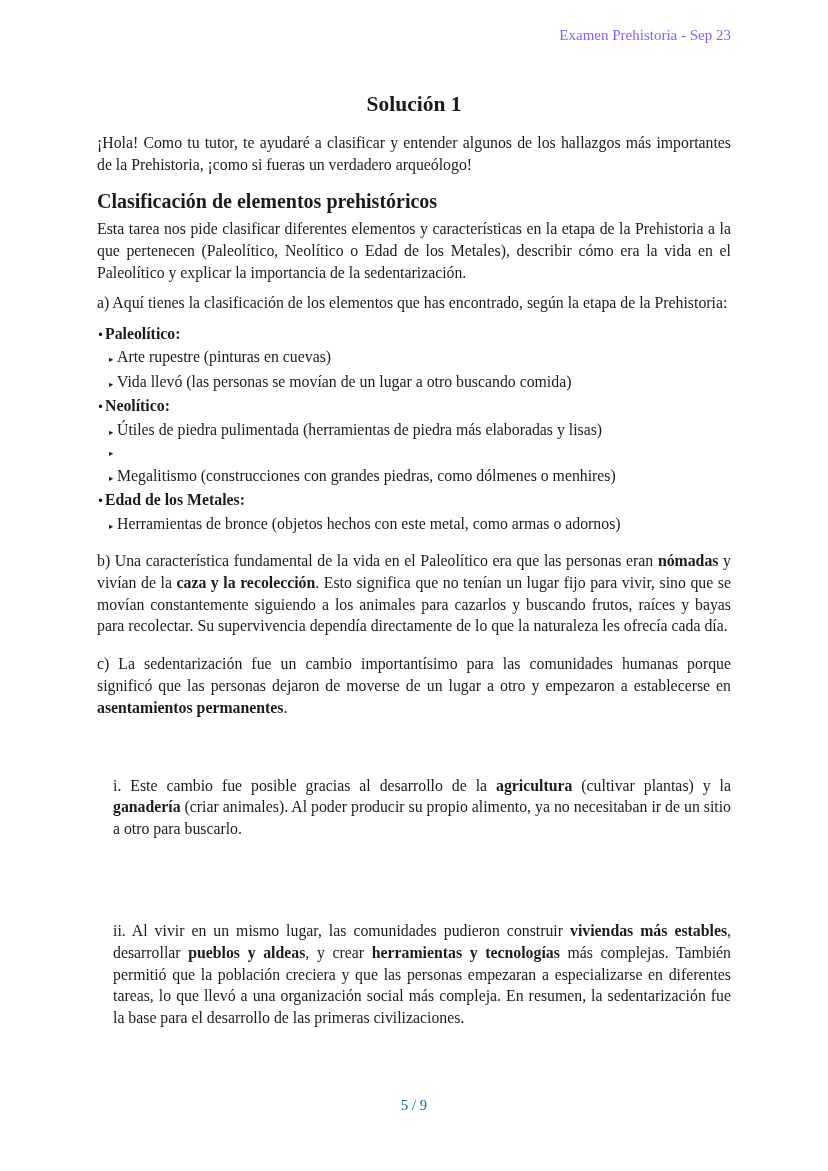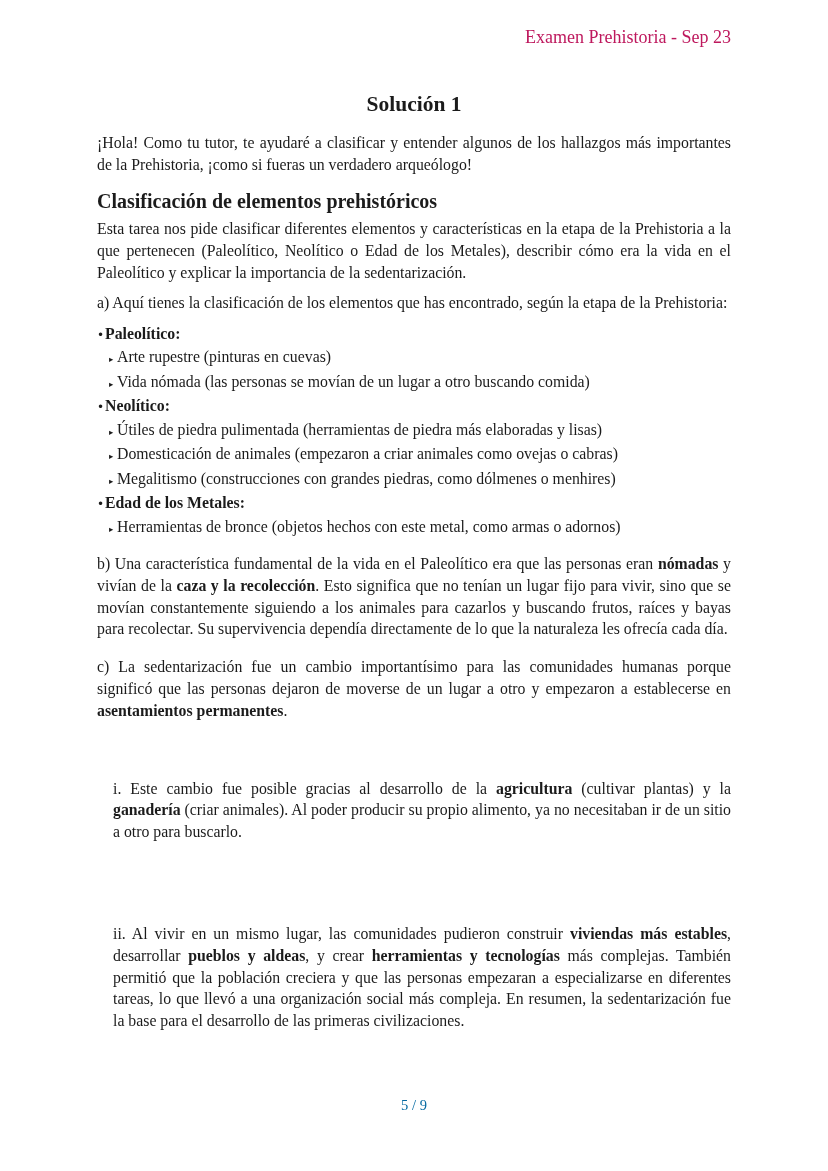--- a/index.html
+++ b/index.html
@@ -9,22 +9,22 @@
     height: 1171px;
     background: #ffffff;
     font-family: "Liberation Serif", "DejaVu Serif", serif;
     color: #1b1b1b;
     overflow: hidden;
   }
   .running-header {
     position: absolute;
     top: 27px;
     right: 97px;
-    font-size: 18px;
-    color: #be185d;
+    font-size: 15px;
+    color: #8b5cf6;
   }
   .content {
     position: absolute;
     top: 0;
     left: 97px;
     width: 634px;
   }
   .doc-title {
     margin: 90px 0 0 0;
     font-size: 21.5px;
@@ -108,33 +108,32 @@
         <div class="list-row row-era">
           <span class="marker">•</span>
           <span class="era-label">Paleolítico:</span>
         </div>
         <div class="list-row row-item">
           <span class="marker">▸</span>
           <span>Arte rupestre (pinturas en cuevas)</span>
         </div>
         <div class="list-row row-item">
           <span class="marker">▸</span>
-          <span>Vida nómada (las personas se movían de un lugar a otro buscando comida)</span>
+          <span>Vida llevó (las personas se movían de un lugar a otro buscando comida)</span>
         </div>
         <div class="list-row row-era">
           <span class="marker">•</span>
           <span class="era-label">Neolítico:</span>
         </div>
         <div class="list-row row-item">
           <span class="marker">▸</span>
           <span>Útiles de piedra pulimentada (herramientas de piedra más elaboradas y lisas)</span>
         </div>
         <div class="list-row row-item">
           <span class="marker">▸</span>
-          <span>Domesticación de animales (empezaron a criar animales como ovejas o cabras)</span>
         </div>
         <div class="list-row row-item">
           <span class="marker">▸</span>
           <span>Megalitismo (construcciones con grandes piedras, como dólmenes o menhires)</span>
         </div>
         <div class="list-row row-era">
           <span class="marker">•</span>
           <span class="era-label">Edad de los Metales:</span>
         </div>
         <div class="list-row row-item">

